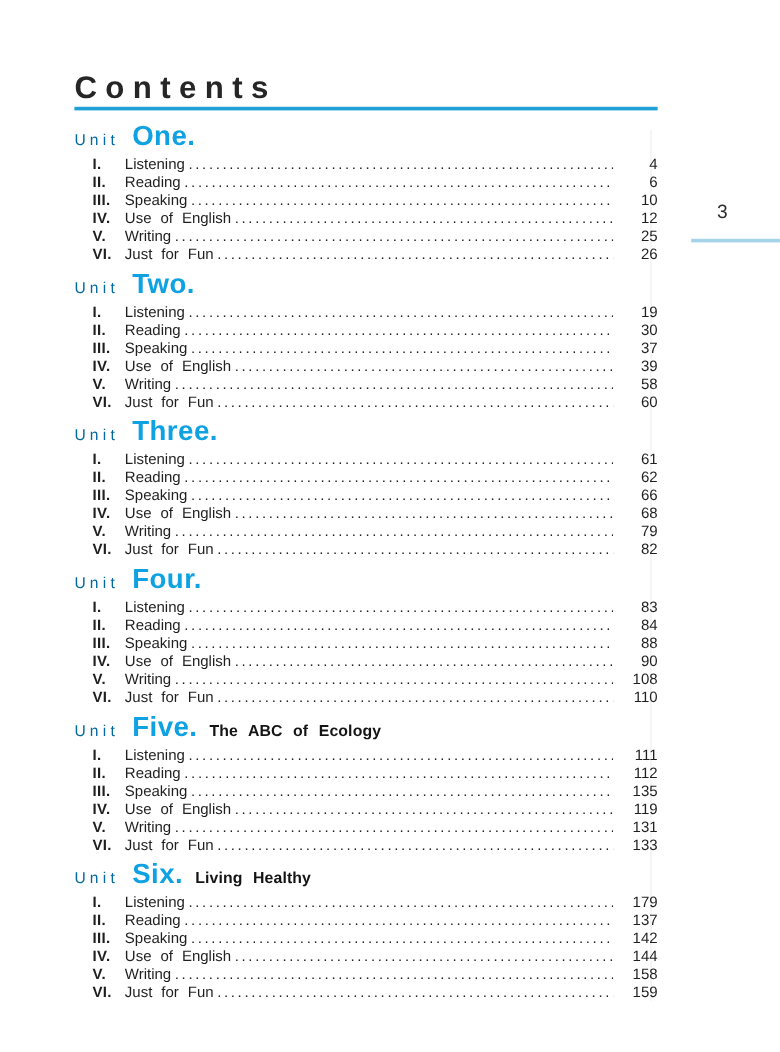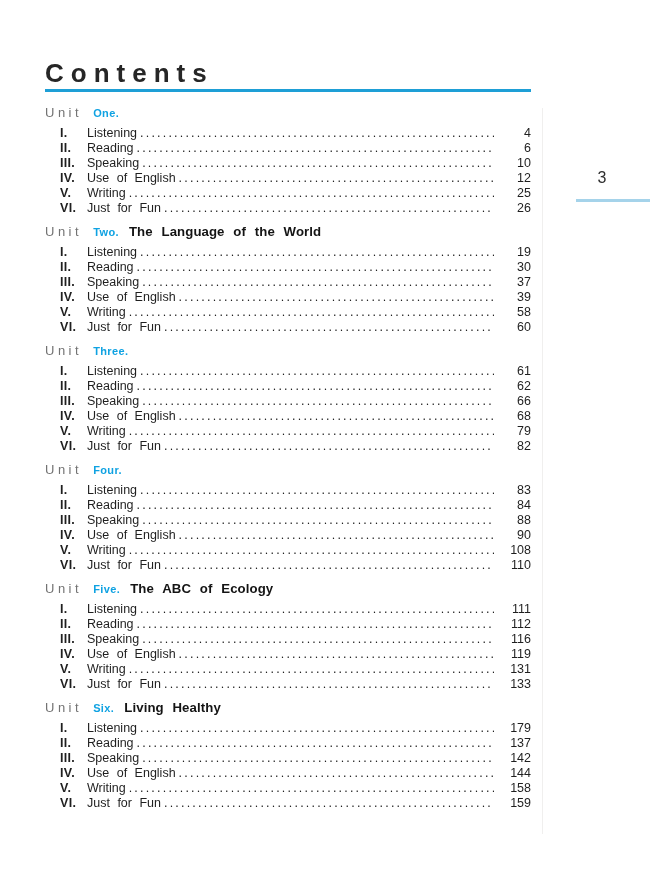--- a/index.html
+++ b/index.html
@@ -26,39 +26,39 @@
   .folio-number{
     position:absolute;left:586px;top:168px;width:32px;
     text-align:center;font-size:16px;line-height:20px;color:#2e2e2e;
   }
   .folio-underline{
     position:absolute;left:576px;top:199px;width:74px;height:3px;
     background:var(--page-number-line);
   }
   
   .toc{
-    position:absolute;left:45px;top:58px;width:486px;
+    position:absolute;left:62px;top:58px;width:486px;
   }
   .contents-title{
     font-size:26px;line-height:30px;font-weight:bold;
     letter-spacing:7px;color:#262626;
   }
   .title-rule{
     height:3px;background:var(--title-rule);margin-top:1px;
   }
   .unit{margin-top:6px;}
   .unit.first{margin-top:11px;}
   .uhead{
     display:flex;align-items:baseline;line-height:20px;white-space:nowrap;
   }
   .uword{
-    font-size:13px;letter-spacing:3.5px;color:#737373;
+    font-size:13px;letter-spacing:3.5px;color:#0369a1;
   }
   .unum{
-    font-size:11px;font-weight:bold;color:var(--accent-cyan);
+    font-size:23px;font-weight:bold;color:var(--accent-cyan);
     margin-left:11px;letter-spacing:.4px;
   }
   .utitle{
     font-size:13.2px;font-weight:bold;color:#141414;
     margin-left:10px;word-spacing:5px;letter-spacing:.1px;
   }
   .rows{margin-top:3px;padding-left:15px;}
   .row{
     display:flex;align-items:baseline;
     font-size:12.5px;line-height:15px;
@@ -137,21 +137,20 @@
           <span class="leader"></span>
           <span class="pg">26</span>
         </div>
       </div>
     </div>
 
     <div class="unit">
       <div class="uhead">
         <span class="uword">Unit</span>
         <span class="unum">Two.</span>
-        <span class="utitle">The Language of the World</span>
       </div>
       <div class="rows">
         <div class="row">
           <span class="num">I.</span>
           <span class="lbl">Listening</span>
           <span class="leader"></span>
           <span class="pg">19</span>
         </div>
         <div class="row">
           <span class="num">II.</span>
@@ -292,21 +291,21 @@
         <div class="row">
           <span class="num">II.</span>
           <span class="lbl">Reading</span>
           <span class="leader"></span>
           <span class="pg">112</span>
         </div>
         <div class="row">
           <span class="num">III.</span>
           <span class="lbl">Speaking</span>
           <span class="leader"></span>
-          <span class="pg">116</span>
+          <span class="pg">135</span>
         </div>
         <div class="row">
           <span class="num">IV.</span>
           <span class="lbl">Use of English</span>
           <span class="leader"></span>
           <span class="pg">119</span>
         </div>
         <div class="row">
           <span class="num">V.</span>
           <span class="lbl">Writing</span>

